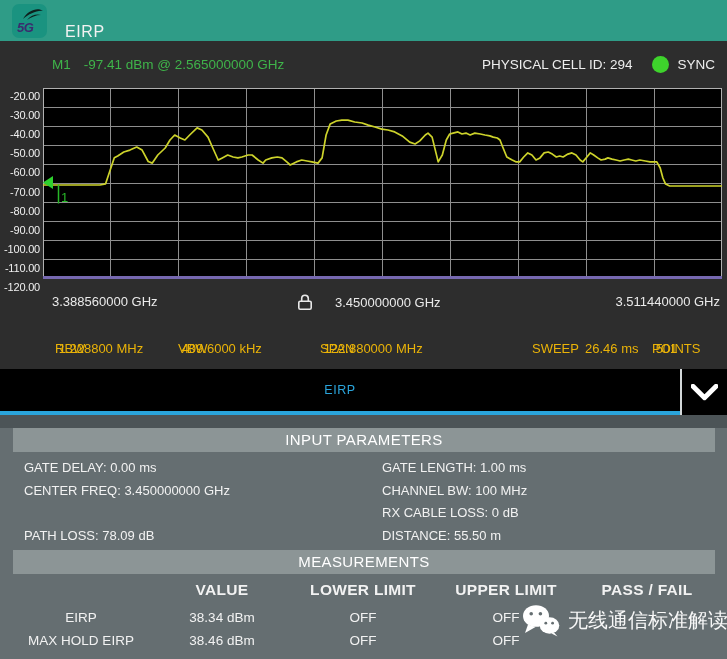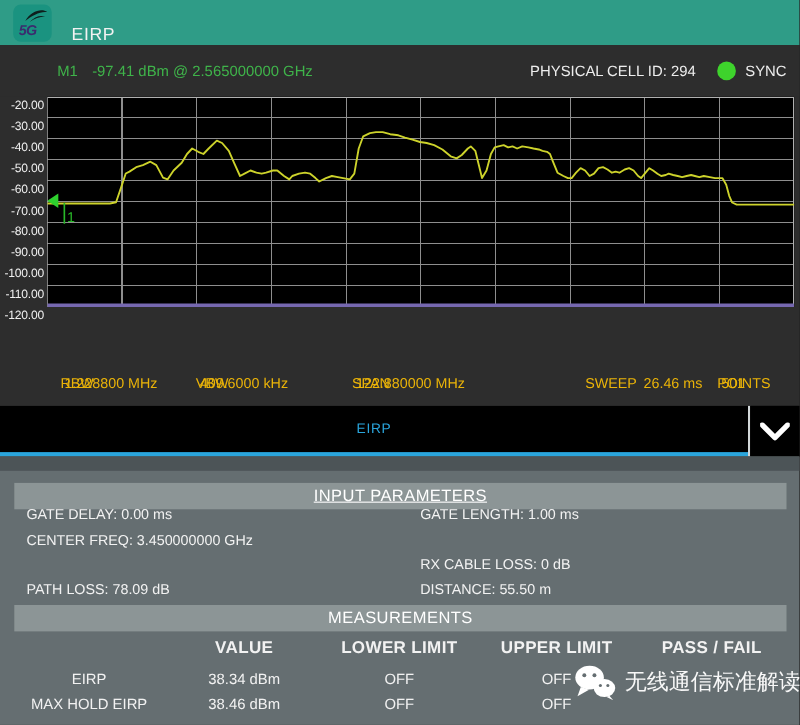--- a/index.html
+++ b/index.html
@@ -35,21 +35,21 @@
   .tabbar{position:absolute;left:0;top:369px;width:727px;height:46px;background:#000;}
   .tab-label{position:absolute;left:0;top:0;width:680px;height:42px;line-height:42px;text-align:center;color:#2aa5dc;font-size:12.5px;letter-spacing:.6px;cursor:pointer;}
   .tab-underline{position:absolute;left:0;bottom:0;width:680px;height:4px;background:#2aa5dc;}
   .tab-sep{position:absolute;left:680px;top:0;bottom:0;width:2px;background:#d2d7d9;}
   .collapse-btn{position:absolute;left:682px;right:0;top:0;bottom:0;background:#000;border:none;display:flex;align-items:center;justify-content:center;cursor:pointer;padding:0;}
 
   
   .panel{position:absolute;left:0;top:415px;width:727px;height:244px;background:#656e71;color:#f2f2f2;}
   .panel-strip{position:absolute;left:0;top:0;width:727px;height:13px;background:#4c5457;}
   .band{position:absolute;left:13px;right:12px;height:24px;background:#8c9596;text-align:center;line-height:24px;font-size:15px;letter-spacing:.4px;color:#fff;}
-  .band-input{top:24px;text-decoration:underline;} .band-meas{top:135px;}
+  .band-input{top:13px;} .band-meas{top:135px;}
   .param{position:absolute;height:16px;font-size:13px;white-space:nowrap;}
   .pcol-l{left:24px;} .pcol-r{left:382px;}
   .prow-0{top:45px;} .prow-1{top:68px;} .prow-2{top:90px;} .prow-3{top:113px;}
   .th{position:absolute;top:166px;transform:translateX(-50%);font-size:15.5px;font-weight:600;letter-spacing:.3px;white-space:nowrap;}
   .td{position:absolute;transform:translateX(-50%);font-size:13.5px;white-space:nowrap;}
   .trow-0{top:195px;} .trow-1{top:218px;}
   .c-0{left:81px;} .c-1{left:222px;} .c-2{left:363px;} .c-3{left:506px;} .c-4{left:647px;}
   .watermark{position:absolute;left:522px;top:189px;display:flex;align-items:flex-start;gap:8px;}
   .wm-text{font-size:20px;color:#f8f8f8;line-height:33px;white-space:nowrap;}
 </style>
@@ -116,20 +116,31 @@
       <line x1="0.5" y1="0.5" x2="678.5" y2="0.5" stroke="#b0b0b0" shape-rendering="crispEdges"></line>
       <line x1="0.5" y1="0" x2="0.5" y2="191" stroke="#b0b0b0" shape-rendering="crispEdges"></line>
       <line x1="678.5" y1="0" x2="678.5" y2="191" stroke="#b0b0b0" shape-rendering="crispEdges"></line>
       <line x1="0" y1="189.5" x2="679" y2="189.5" stroke="#7668b0" stroke-width="3"></line>
       <polyline points="0.0,97.0 57.0,97.0 62.5,95.9 67.2,82.1 71.3,69.7 74.7,68.0 80.8,64.0 86.9,62.1 93.7,59.0 99.1,62.1 105.2,73.5 109.3,75.1 114.8,67.0 122.2,60.0 127.0,52.0 131.7,47.0 137.2,50.0 141.9,52.0 146.7,47.0 154.1,39.9 158.9,42.0 165.0,49.1 169.8,60.0 175.2,72.0 179.3,69.9 184.7,67.0 190.1,69.0 194.9,69.9 198.9,69.0 205.1,67.0 209.1,67.0 215.2,72.0 220.0,75.1 222.7,72.0 228.8,69.9 234.3,69.0 239.0,69.9 243.8,73.9 247.2,77.0 253.3,73.9 258.7,72.0 264.1,73.0 268.9,73.9 275.0,75.1 279.1,69.9 283.1,47.0 287.2,35.9 293.3,33.0 298.8,32.1 304.9,32.1 311.7,34.0 319.1,35.0 325.2,37.1 332.0,39.0 338.8,41.1 344.9,42.0 351.7,43.9 359.2,47.9 366.7,54.1 372.1,56.0 376.8,52.9 382.3,47.0 385.0,45.1 389.1,49.1 395.2,73.9 399.3,67.0 403.3,52.0 406.7,46.0 410.1,45.1 414.9,43.9 418.9,46.0 423.0,45.1 427.1,47.0 431.8,45.1 437.3,46.0 442.0,47.0 446.8,47.9 450.2,49.1 454.3,50.0 457.0,52.0 459.7,59.0 463.8,69.0 469.2,72.0 473.3,73.9 476.7,73.9 480.7,69.0 484.8,64.9 488.9,67.0 493.0,72.0 497.0,69.9 501.1,64.9 505.2,64.0 509.3,66.1 513.3,69.0 516.7,68.0 520.1,69.0 524.9,66.1 528.9,64.9 533.0,67.0 537.1,72.0 539.8,73.9 543.9,69.0 547.3,64.9 550.7,67.0 554.7,69.9 558.1,72.0 562.2,71.1 564.9,69.9 569.0,71.1 573.1,72.0 577.1,73.0 581.2,72.0 585.3,71.1 588.7,72.0 592.8,73.0 596.8,72.0 602.3,73.0 607.0,73.9 613.8,73.9 617.2,80.0 619.9,90.0 622.6,96.1 626.7,98.0 638.3,98.0 658.6,98.0 679.0,98.0" fill="none" stroke="#cdd32b" stroke-width="1.7" stroke-linejoin="round"></polyline>
       <polygon points="0,94.5 10,88.0 10,101.0" fill="#2ed02e"></polygon>
       <line x1="15.5" y1="96.5" x2="15.5" y2="115.5" stroke="#28b828" stroke-width="1.5"></line>
       <text x="18" y="114.0" fill="#28b828" font-size="13">1</text>
     </svg></div>
 
+  <div class="freq-row">
+    <span class="freq-start">3.388560000 GHz</span>
+    <span class="freq-center-group">
+      <svg width="16" height="18" viewBox="0 0 16 18">
+        <path d="M4.7,8.2 V5.6 a3.3,3.3 0 0 1 6.6,0 V8.2" stroke="#e8e8e8" stroke-width="1.6" fill="none"></path>
+        <rect x="1.8" y="8.2" width="12.4" height="8" rx="1.4" stroke="#e8e8e8" stroke-width="1.6" fill="none"></rect>
+      </svg>
+      <span>3.450000000 GHz</span>
+    </span>
+    <span class="freq-stop">3.511440000 GHz</span>
+  </div>
 
   <div class="status-row">
     <span class="sb-rbw"><span>RBW</span>&nbsp;<span>1.228800 MHz</span></span>
     <span class="sb-vbw"><span>VBW</span>&nbsp;<span>409.6000 kHz</span></span>
     <span class="sb-span"><span>SPAN</span>&nbsp;<span>122.880000 MHz</span></span>
     <span class="sb-sweepl">SWEEP</span>
     <span class="sb-sweepv">26.46 ms</span>
     <span class="sb-points"><span>POINTS</span>&nbsp;<span>501</span></span>
   </div>
 
@@ -144,20 +155,21 @@
     </button>
   </div>
 
   <div class="panel">
     <div class="panel-strip"></div>
 
     <div class="band band-input">INPUT PARAMETERS</div>
     <span class="param pcol-l prow-0">GATE DELAY: 0.00 ms</span>
     <span class="param pcol-r prow-0">GATE LENGTH: 1.00 ms</span>
     <span class="param pcol-l prow-1">CENTER FREQ: 3.450000000 GHz</span>
+    <span class="param pcol-r prow-1">CHANNEL BW: 100 MHz</span>
     <span class="param pcol-r prow-2">RX CABLE LOSS: 0 dB</span>
     <span class="param pcol-l prow-3">PATH LOSS: 78.09 dB</span>
     <span class="param pcol-r prow-3">DISTANCE: 55.50 m</span>
 
     <div class="band band-meas">MEASUREMENTS</div>
 
     <span class="th c-1">VALUE</span>
     <span class="th c-2">LOWER LIMIT</span>
     <span class="th c-3">UPPER LIMIT</span>
     <span class="th c-4">PASS / FAIL</span>

